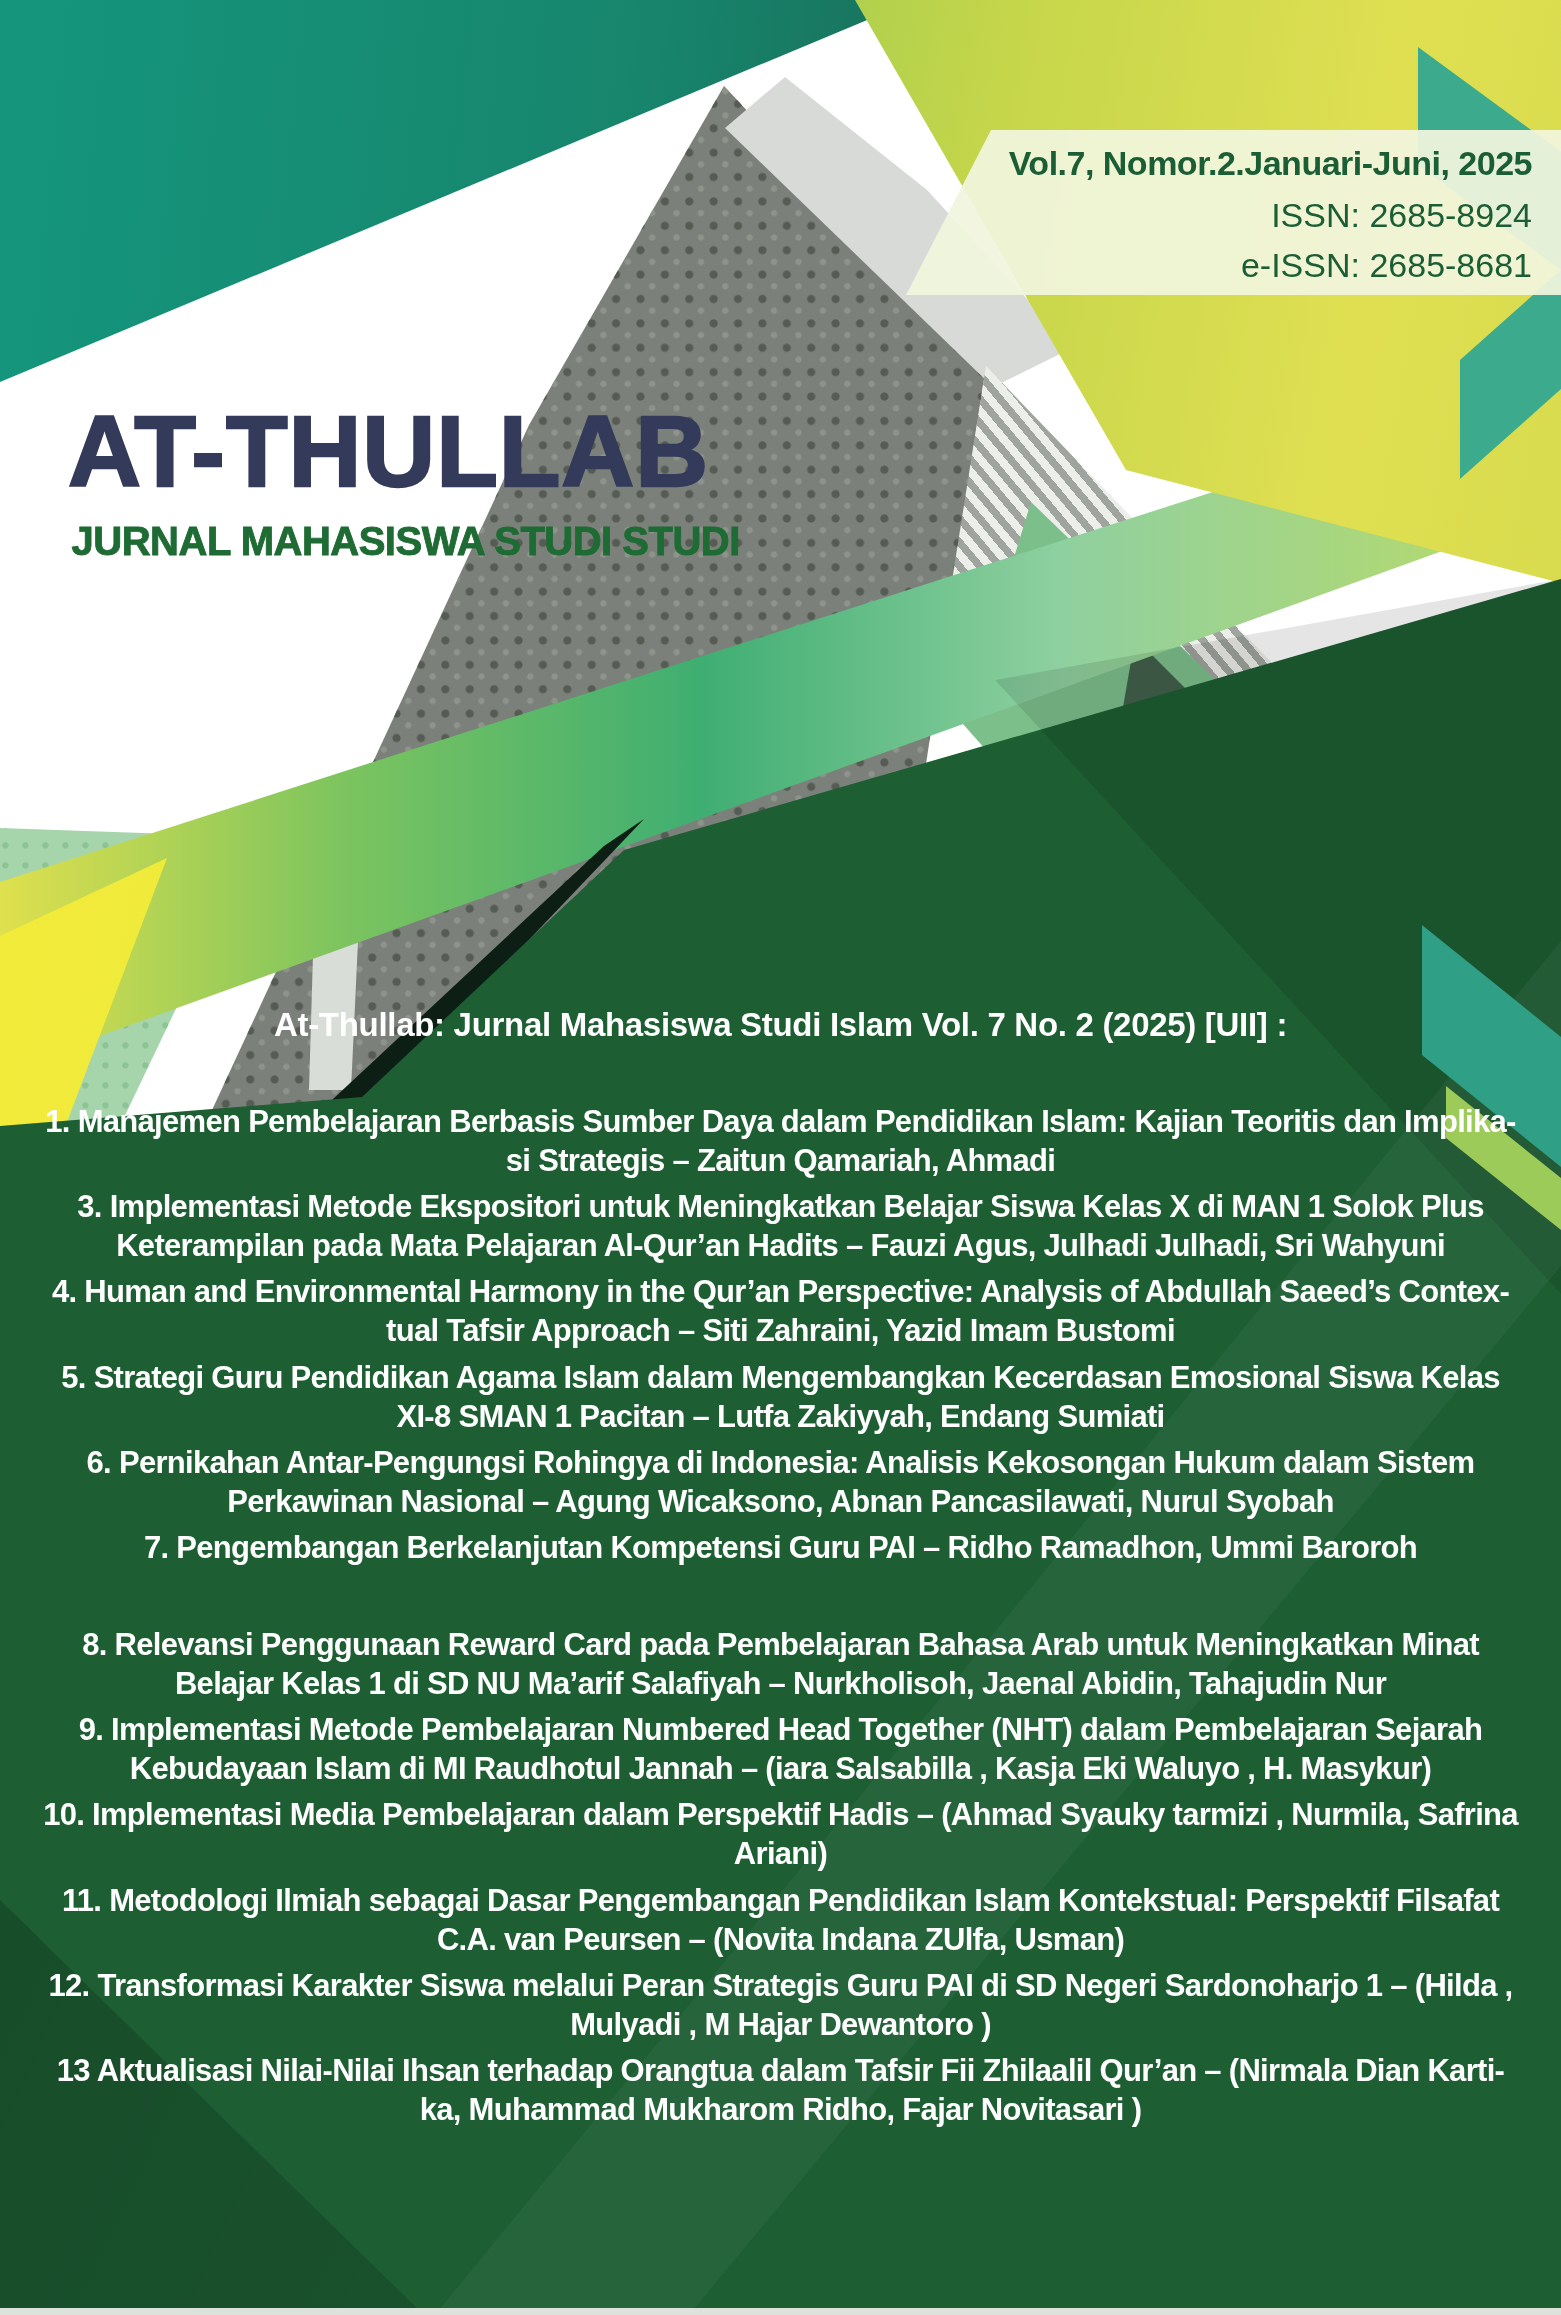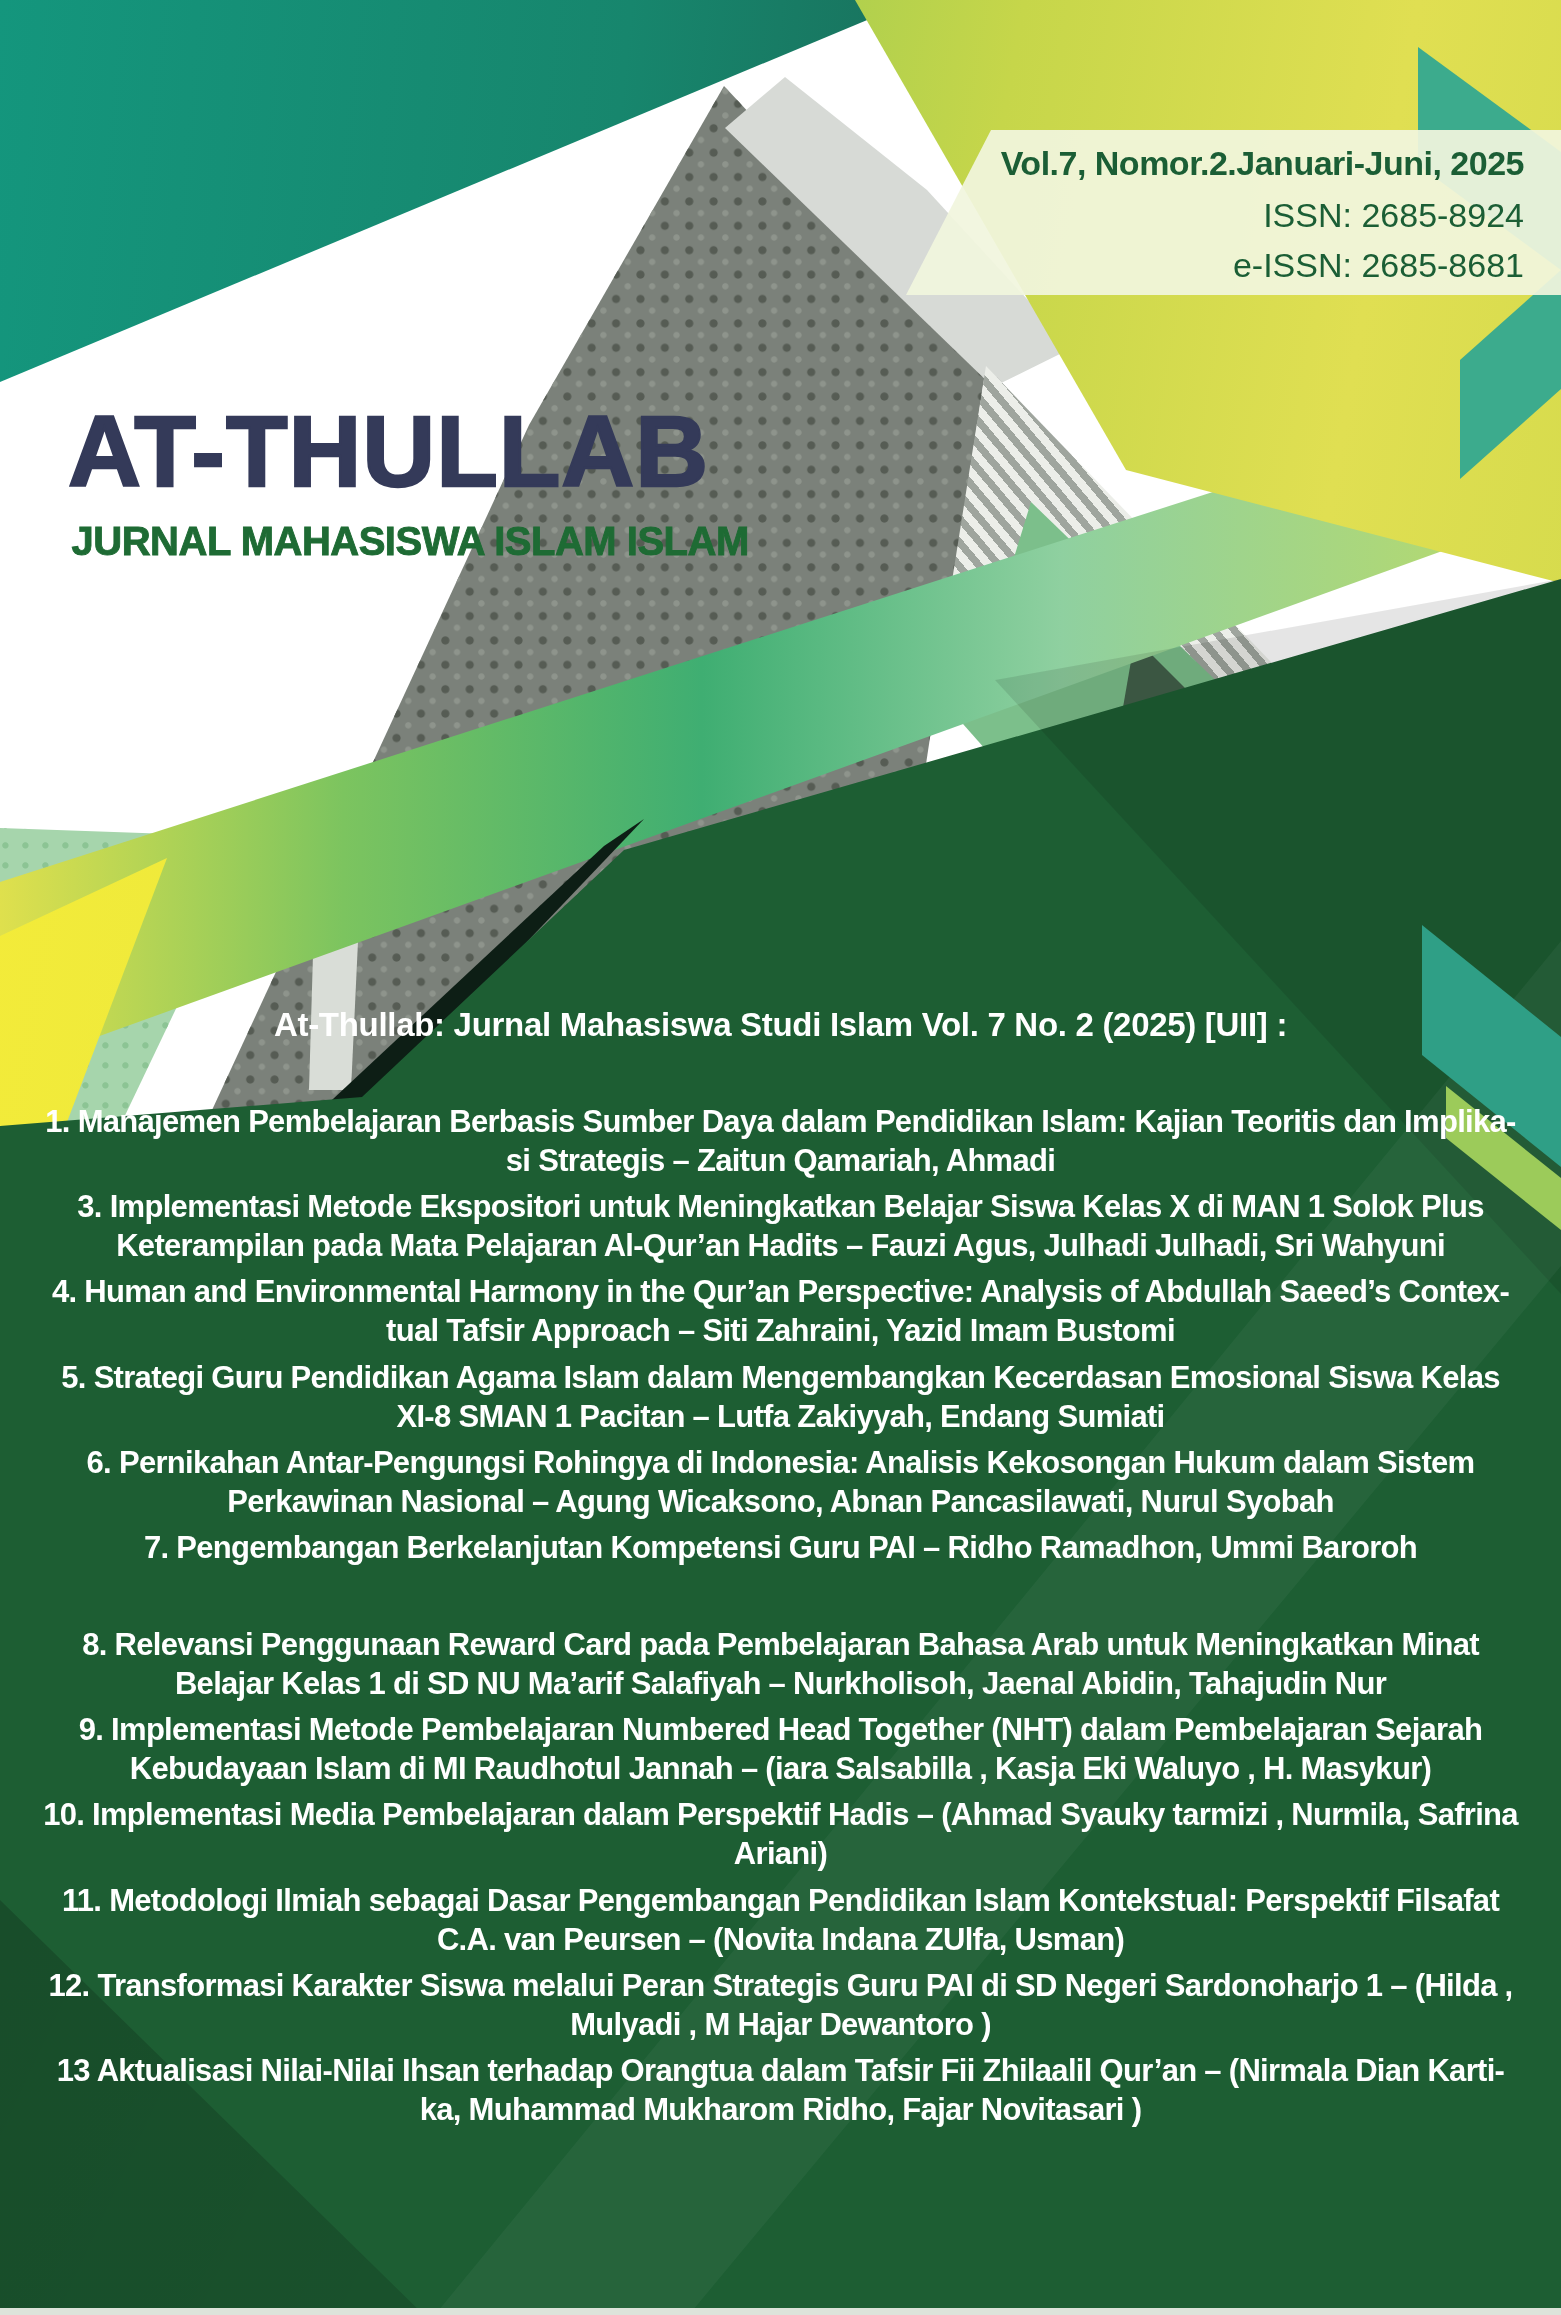--- a/index.html
+++ b/index.html
@@ -104,21 +104,21 @@
     position:absolute;left:0;right:0;bottom:0;height:8.1px;background:#dde3da;
   }
 
   
   .issn-panel{
     clip-path:polygon(906px 295px,991px 130px,1561px 130px,1561px 295px);
     background:rgba(241,245,222,0.93);
   }
   .masthead{
     position:absolute;top:141px;right:0;width:688px;text-align:right;
-    padding-right:37px;color:#1b5e35;line-height:1.32;
+    padding-right:29px;color:#1b5e35;line-height:1.32;
   }
   .masthead .vol{font-size:34px;font-weight:bold;letter-spacing:-0.5px;margin:0 0 7.2px 0;}
   .masthead .issn{font-size:34px;font-weight:400;margin:0 0 5.4px 0;}
 
   
   .title-block{position:absolute;left:33px;top:398px;margin-left:35px;}
   .title-main{
     margin:0;font-size:101px;font-weight:bold;color:#343a59;
     letter-spacing:0.9px;line-height:1.05;-webkit-text-stroke:2.3px #343a59;
   }
@@ -170,21 +170,21 @@
 
   <div class="shape issn-panel"></div>
   <div class="masthead">
     <div class="vol">Vol.7, Nomor.2.Januari-Juni, 2025</div>
     <div class="issn">ISSN: 2685-8924</div>
     <div class="issn">e-ISSN: 2685-8681</div>
   </div>
 
   <div class="title-block">
     <h1 class="title-main">AT-THULLAB</h1>
-    <div class="title-sub">JURNAL MAHASISWA ISLAM ISLAM</div>
+    <div class="title-sub">JURNAL MAHASISWA STUDI STUDI</div>
   </div>
 
   <div class="toc">
     <div class="toc-heading">At-Thullab: Jurnal Mahasiswa Studi Islam Vol. 7 No. 2 (2025) [UII] :</div>
     <div class="article">1. Manajemen Pembelajaran Berbasis Sumber Daya dalam Pendidikan Islam: Kajian Teoritis dan Implika-
 si Strategis – Zaitun Qamariah, Ahmadi</div>
     <div class="article">3. Implementasi Metode Ekspositori untuk Meningkatkan Belajar Siswa Kelas X di MAN 1 Solok Plus
 Keterampilan pada Mata Pelajaran Al-Qur’an Hadits – Fauzi Agus, Julhadi Julhadi, Sri Wahyuni</div>
     <div class="article">4. Human and Environmental Harmony in the Qur’an Perspective: Analysis of Abdullah Saeed’s Contex-
 tual Tafsir Approach – Siti Zahraini, Yazid Imam Bustomi</div>

